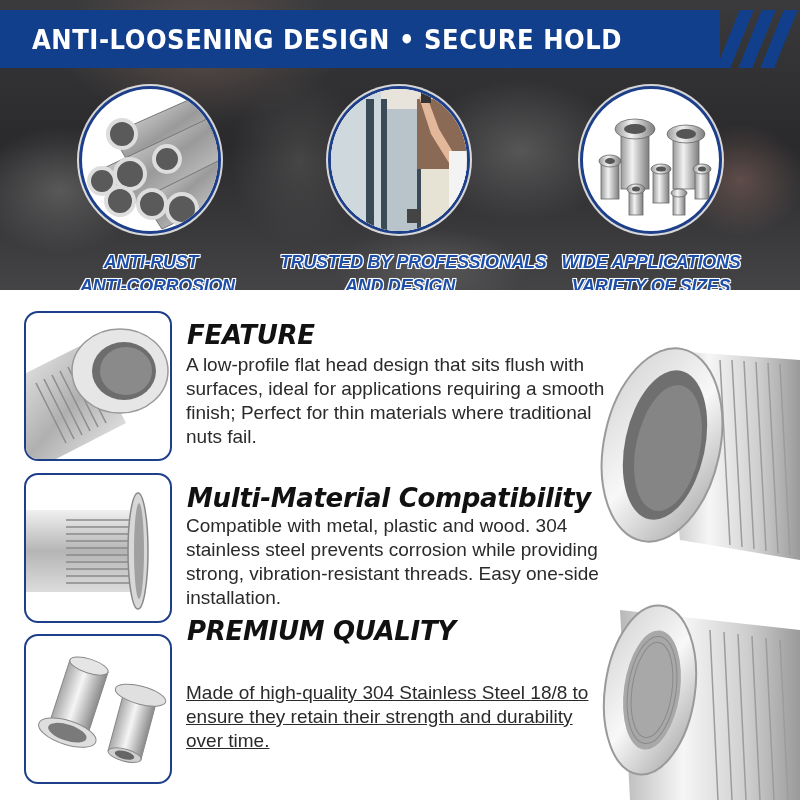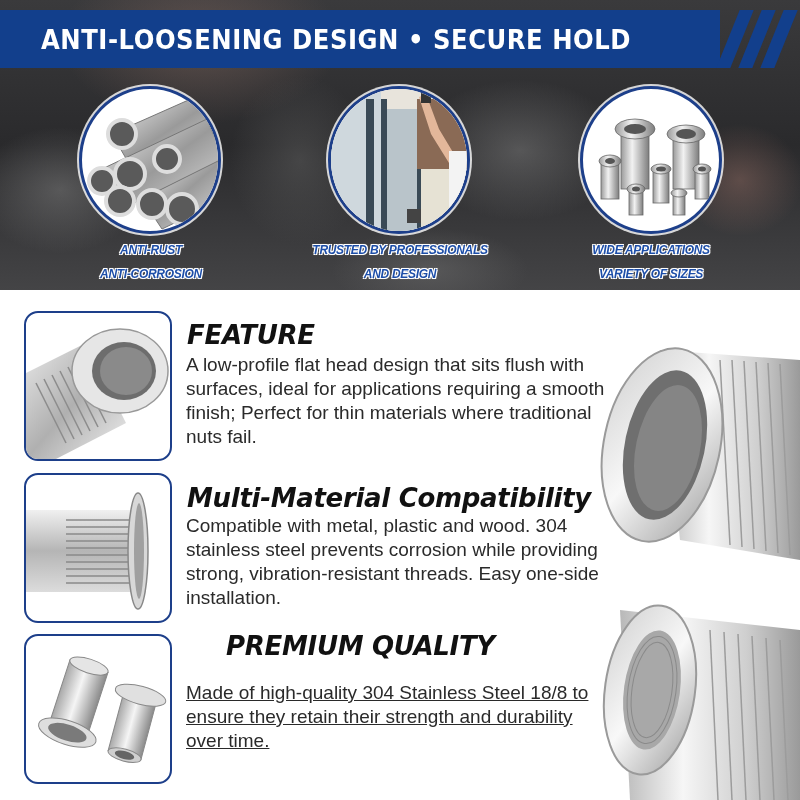--- a/index.html
+++ b/index.html
@@ -15,40 +15,40 @@
         radial-gradient(ellipse 150px 100px at 520px 150px, rgba(130,130,130,0.5), transparent 70%),
         radial-gradient(ellipse 90px 80px at 740px 180px, rgba(150,110,100,0.45), transparent 70%),
         radial-gradient(ellipse 140px 60px at 430px 270px, rgba(110,110,110,0.5), transparent 70%),
         radial-gradient(ellipse 200px 120px at 200px 40px, rgba(140,110,100,0.45), transparent 70%),
         linear-gradient(180deg, #3a3a3c 0%, #2a2a2c 50%, #444446 100%);
       overflow: hidden;
     }
     .banner {
       position: absolute; left: 0; top: 10px; width: 720px; height: 58px;
       background: #123f8c;
-      display: flex; align-items: center; padding-left: 41px;
+      display: flex; align-items: center; padding-left: 32px;
     }
     .banner-title {
       color: #ffffff; font-weight: 700; font-size: 27px; letter-spacing: 0.6px;
       font-family: "DejaVu Sans", sans-serif; transform: scaleX(0.9); transform-origin: left center;
       white-space: nowrap;
     }
     .stripe {
       position: absolute; top: 10px; width: 14px; height: 58px; background: #123f8c;
       transform: skewX(-22deg);
     }
 
     .feature-circle {
       position: absolute; top: 86px; width: 142px; height: 148px; border-radius: 50%;
       border: 3px solid #1d3f8a; background: #ffffff; overflow: hidden;
       box-shadow: 0 0 0 2px rgba(255,255,255,0.8);
     }
     .feature-caption {
-      position: absolute; top: 238px; text-align: center; color: #1d4ea8;
-      font-weight: 700; font-style: italic; font-size: 12px; line-height: 24px;
+      position: absolute; top: 250px; text-align: center; color: #1d4ea8;
+      font-weight: 700; font-style: italic; font-size: 18px; line-height: 24px;
       text-shadow: -1px -1px 0 #fff, 1px -1px 0 #fff, -1px 1px 0 #fff, 1px 1px 0 #fff, 0 0 2px #fff;
       letter-spacing: -0.3px; white-space: nowrap;
     }
 
     
     .thumb {
       position: absolute; left: 24px; width: 148px; height: 150px;
       border: 2px solid #1d3f8a; border-radius: 14px; background: #ffffff; overflow: hidden;
     }
     .section-title {
@@ -237,21 +237,21 @@
       <ellipse cx="50" cy="98" rx="20" ry="8" fill="#7a7a7a"></ellipse>
     </g>
     <g transform="rotate(15 105 95)">
       <rect x="88" y="60" width="34" height="60" fill="url(#t3g)" stroke="#888"></rect>
       <ellipse cx="105" cy="58" rx="26" ry="9" fill="#e0e0e0" stroke="#888"></ellipse>
       <ellipse cx="105" cy="120" rx="17" ry="6" fill="#cfcfcf" stroke="#888"></ellipse>
       <ellipse cx="105" cy="120" rx="10" ry="4" fill="#666"></ellipse>
     </g>
   </svg>
 </div>
-<div class="section-title" style="top:631px;margin-left:39px;">PREMIUM QUALITY</div>
+<div class="section-title" style="top:616px;">PREMIUM QUALITY</div>
 <div class="section-body" style="top:681px;text-decoration:underline;">Made of high-quality 304 Stainless Steel 18/8 to ensure they retain their strength and durability over time.</div>
 
 <svg class="big-nut" style="left:600px; top:330px;" width="200" height="470" viewBox="0 0 200 470">
   <defs>
     <linearGradient id="bigG" x1="0" y1="0" x2="1" y2="0">
       <stop offset="0" stop-color="#b8b8b8"></stop>
         <stop offset="0.35" stop-color="#f6f6f6"></stop>
         <stop offset="0.7" stop-color="#cfcfcf"></stop>
         <stop offset="1" stop-color="#9a9a9a"></stop>
     </linearGradient>

